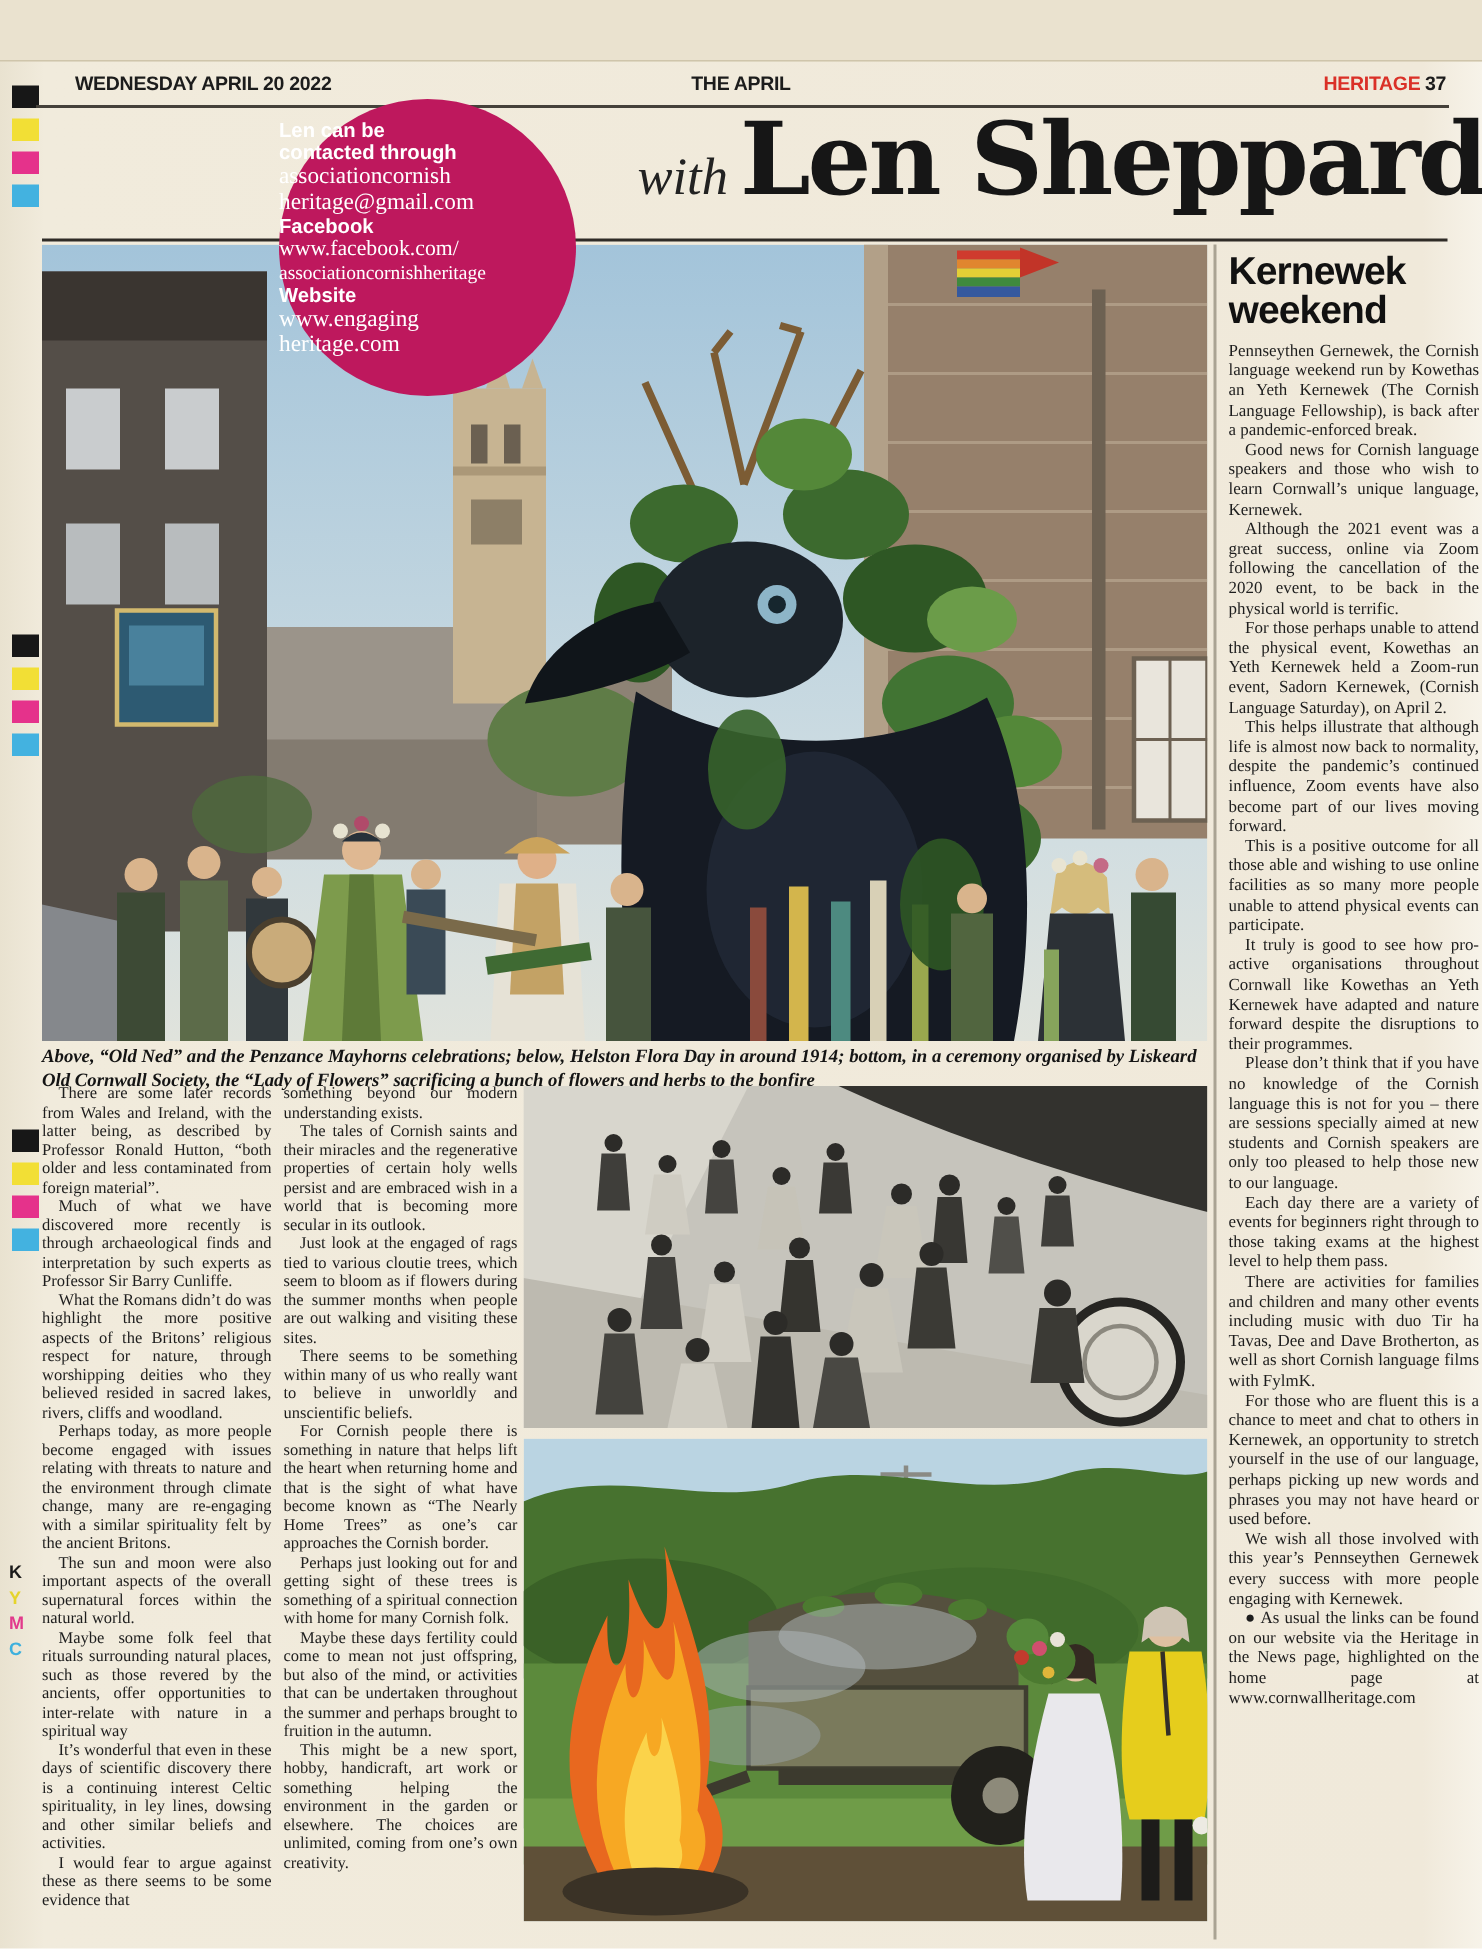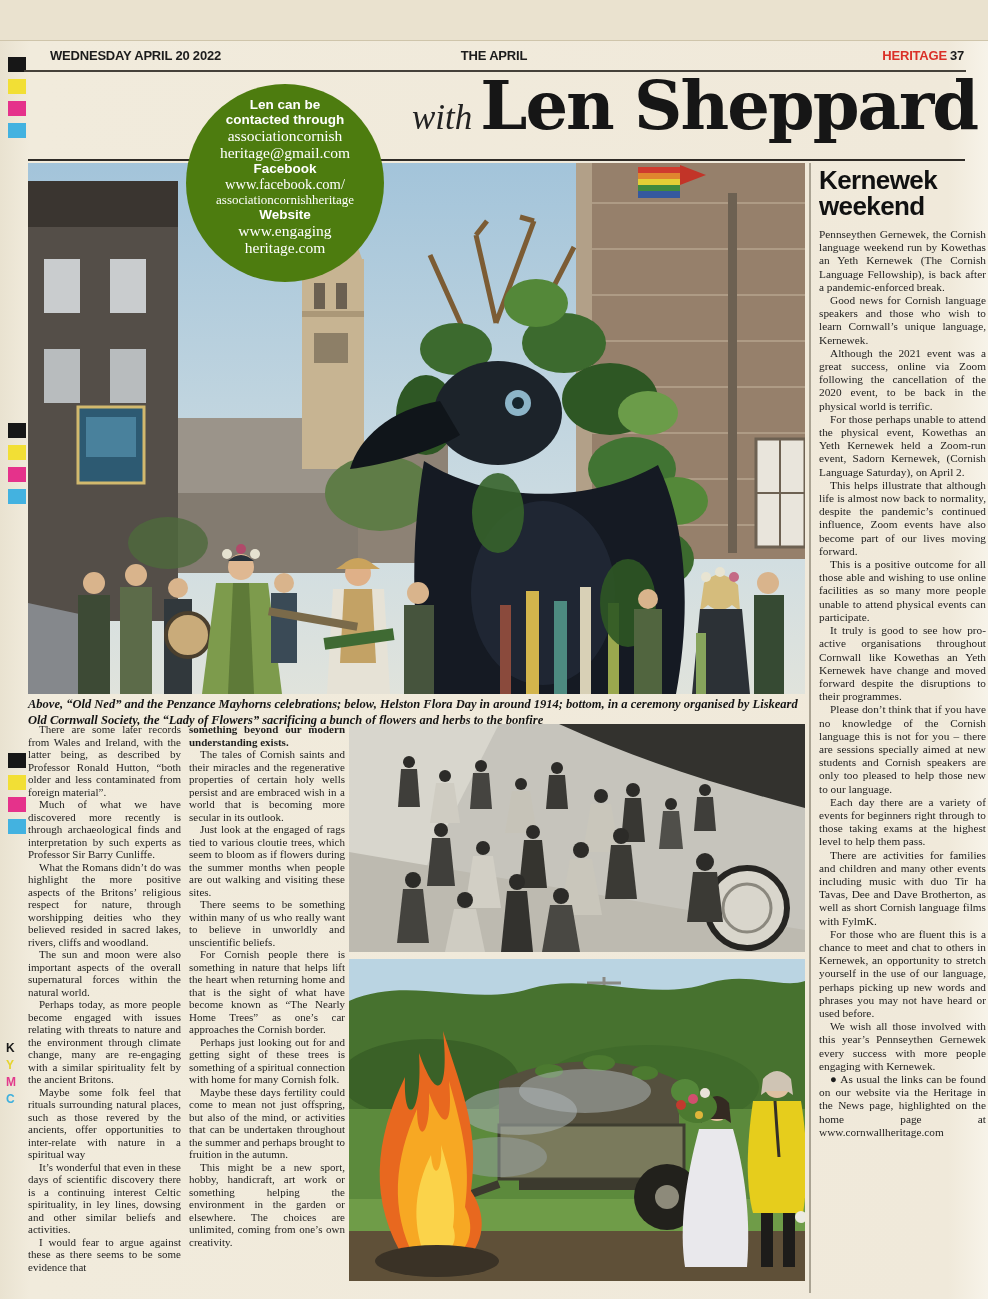--- a/index.html
+++ b/index.html
@@ -19,28 +19,28 @@
   
   .masthead{position:absolute;top:47px;left:0;right:0;height:22px;
             font:bold 13px/18px "Liberation Sans",sans-serif;letter-spacing:-0.2px;}
   .m-date{position:absolute;left:50px;}
   .m-center{position:absolute;left:0;right:0;text-align:center;}
   .m-right{position:absolute;right:24px;}
   .m-red{color:#da3027;margin-right:3px;margin-left:37px;}
   .masthead-rule{position:absolute;top:70px;left:24px;right:22px;height:2px;background:#45413a;}
 
   
-  .headline{position:absolute;top:72px;left:412px;width:560px;height:86px;display:flex;align-items:baseline;white-space:nowrap;}
+  .headline{position:absolute;top:72px;left:425px;width:560px;height:86px;display:flex;align-items:baseline;white-space:nowrap;}
   .hl-with{font:italic 35px/35px "Liberation Serif",serif;color:#222;margin-right:8px;}
   .hl-name{font:bold 67px/67px "DejaVu Serif",serif;letter-spacing:-2px;color:#161616;}
   .headline-rule{position:absolute;top:159px;left:28px;width:937px;height:2px;background:#2f2b26;}
 
   
-  .badge{position:absolute;left:186px;top:84px;width:198px;height:198px;border-radius:50%;
-         background:#4d7c0f;z-index:6;text-align:center;color:#fff;padding-top:13px;box-sizing:border-box;}
+  .badge{position:absolute;left:186px;top:66px;width:198px;height:198px;border-radius:50%;
+         background:#be185d;z-index:6;text-align:left;color:#fff;padding-top:13px;box-sizing:border-box;}
   .b-bold{font:bold 13.5px/15px "Liberation Sans",sans-serif;display:block;}
   .b-serif{font:15.5px/17px "Liberation Serif",serif;display:block;}
   .b-serif-sm{font:13px/15px "Liberation Serif",serif;display:block;}
   .b-serif-md{font:14.5px/16px "Liberation Serif",serif;display:block;}
 
   
   .main-photo{position:absolute;left:28px;top:163px;width:777px;height:531px;overflow:hidden;}
   .main-photo svg,.photo-bw svg,.photo-fire svg{display:block;width:100%;height:100%;}
   .photo-stack{position:absolute;left:349px;top:724px;width:456px;}
   .photo-bw{width:456px;height:228px;margin-bottom:7px;overflow:hidden;}
@@ -49,21 +49,21 @@
   
   .caption{position:absolute;left:28px;top:697px;width:777px;margin:0;
            font:bold italic 12.5px/15.5px "Liberation Serif",serif;color:#141414;}
 
   
   .col{position:absolute;overflow:hidden;}
   .col p{margin:0;text-align:justify;text-indent:11px;
          font:11px/12.5px "Liberation Serif",serif;color:#1d1d1d;}
   .col-left{left:28px;top:723px;width:153px;height:572px;}
   .col-mid{left:189px;top:723px;width:156px;height:572px;}
-  .col-mid p:first-child{text-indent:0;font-weight:bold;}
+  .col-mid p:first-child{text-indent:0;}
   .vrule{position:absolute;left:809px;top:163px;width:2px;height:1130px;background:#aaa393;}
   .col-right{left:819px;top:167px;width:167px;height:1126px;}
   .col-right h2{margin:0 0 9px 0;font:900 26px/26px "Liberation Sans",sans-serif;letter-spacing:-0.6px;color:#111;}
   .col-right p{font-size:11.3px;line-height:13.2px;}
   .col-right .sidebar-paras p:first-child{text-indent:0;}
 </style>
 </head>
 <body>
 
 <div class="scan-top"></div>
@@ -248,22 +248,22 @@
     </g>
   </svg>
 </div>
 
 <p class="caption">Above, “Old Ned” and the Penzance Mayhorns celebrations; below, Helston Flora Day in around 1914; bottom, in a ceremony organised by Liskeard Old Cornwall Society, the “Lady of Flowers” sacrificing a bunch of flowers and herbs to the bonfire</p>
 
 <div class="col col-left">
     <p class="para">There are some later records from Wales and Ireland, with the latter being, as described by Professor Ronald Hutton, “both older and less contaminated from foreign material”.</p>
     <p class="para">Much of what we have discovered more recently is through archaeological finds and interpretation by such experts as Professor Sir Barry Cunliffe.</p>
     <p class="para">What the Romans didn’t do was highlight the more positive aspects of the Britons’ religious respect for nature, through worshipping deities who they believed resided in sacred lakes, rivers, cliffs and woodland.</p>
+    <p class="para">Perhaps today, as more people become engaged with issues relating with threats to nature and the environment through climate change, many are re-engaging with a similar spirituality felt by the ancient Britons.</p>
     <p class="para">The sun and moon were also important aspects of the overall supernatural forces within the natural world.</p>
-    <p class="para">Perhaps today, as more people become engaged with issues relating with threats to nature and the environment through climate change, many are re-engaging with a similar spirituality felt by the ancient Britons.</p>
     <p class="para">Maybe some folk feel that rituals surrounding natural places, such as those revered by the ancients, offer opportunities to inter-relate with nature in a spiritual way</p>
     <p class="para">It’s wonderful that even in these days of scientific discovery there is a continuing interest Celtic spirituality, in ley lines, dowsing and other similar beliefs and activities.</p>
     <p class="para">I would fear to argue against these as there seems to be some evidence that</p>
   </div>
 
 <div class="col col-mid">
     <p class="para">something beyond our modern understanding exists.</p>
     <p class="para">The tales of Cornish saints and their miracles and the regenerative properties of certain holy wells persist and are embraced wish in a world that is becoming more secular in its outlook.</p>
     <p class="para">Just look at the engaged of rags tied to various cloutie trees, which seem to bloom as if flowers during the summer months when people are out walking and visiting these sites.</p>
     <p class="para">There seems to be something within many of us who really want to believe in unworldly and unscientific beliefs.</p>
@@ -386,21 +386,21 @@
 <div class="vrule"></div>
 <aside class="col col-right">
   <h2><span>Kernewek</span><br><span>weekend</span></h2>
   <div class="sidebar-paras">
       <p class="para">Pennseythen Gernewek, the Cornish language weekend run by Kowethas an Yeth Kernewek (The Cornish Language Fellowship), is back after a pandemic-enforced break.</p>
       <p class="para">Good news for Cornish language speakers and those who wish to learn Cornwall’s unique language, Kernewek.</p>
       <p class="para">Although the 2021 event was a great success, online via Zoom following the cancellation of the 2020 event, to be back in the physical world is terrific.</p>
       <p class="para">For those perhaps unable to attend the physical event, Kowethas an Yeth Kernewek held a Zoom-run event, Sadorn Kernewek, (Cornish Language Saturday), on April 2.</p>
       <p class="para">This helps illustrate that although life is almost now back to normality, despite the pandemic’s continued influence, Zoom events have also become part of our lives moving forward.</p>
       <p class="para">This is a positive outcome for all those able and wishing to use online facilities as so many more people unable to attend physical events can participate.</p>
-      <p class="para">It truly is good to see how pro-active organisations throughout Cornwall like Kowethas an Yeth Kernewek have change and moved forward despite the disruptions to their programmes.</p>
+      <p class="para">It truly is good to see how pro-active organisations throughout Cornwall like Kowethas an Yeth Kernewek have adapted and nature forward despite the disruptions to their programmes.</p>
       <p class="para">Please don’t think that if you have no knowledge of the Cornish language this is not for you – there are sessions specially aimed at new students and Cornish speakers are only too pleased to help those new to our language.</p>
       <p class="para">Each day there are a variety of events for beginners right through to those taking exams at the highest level to help them pass.</p>
       <p class="para">There are activities for families and children and many other events including music with duo Tir ha Tavas, Dee and Dave Brotherton, as well as short Cornish language films with FylmK.</p>
       <p class="para">For those who are fluent this is a chance to meet and chat to others in Kernewek, an opportunity to stretch yourself in the use of our language, perhaps picking up new words and phrases you may not have heard or used before.</p>
       <p class="para">We wish all those involved with this year’s Pennseythen Gernewek every success with more people engaging with Kernewek.</p>
       <p class="para">● As usual the links can be found on our website via the Heritage in the News page, highlighted on the home page at www.cornwallheritage.com</p>
     </div>
 </aside>
 
 </body></html>

